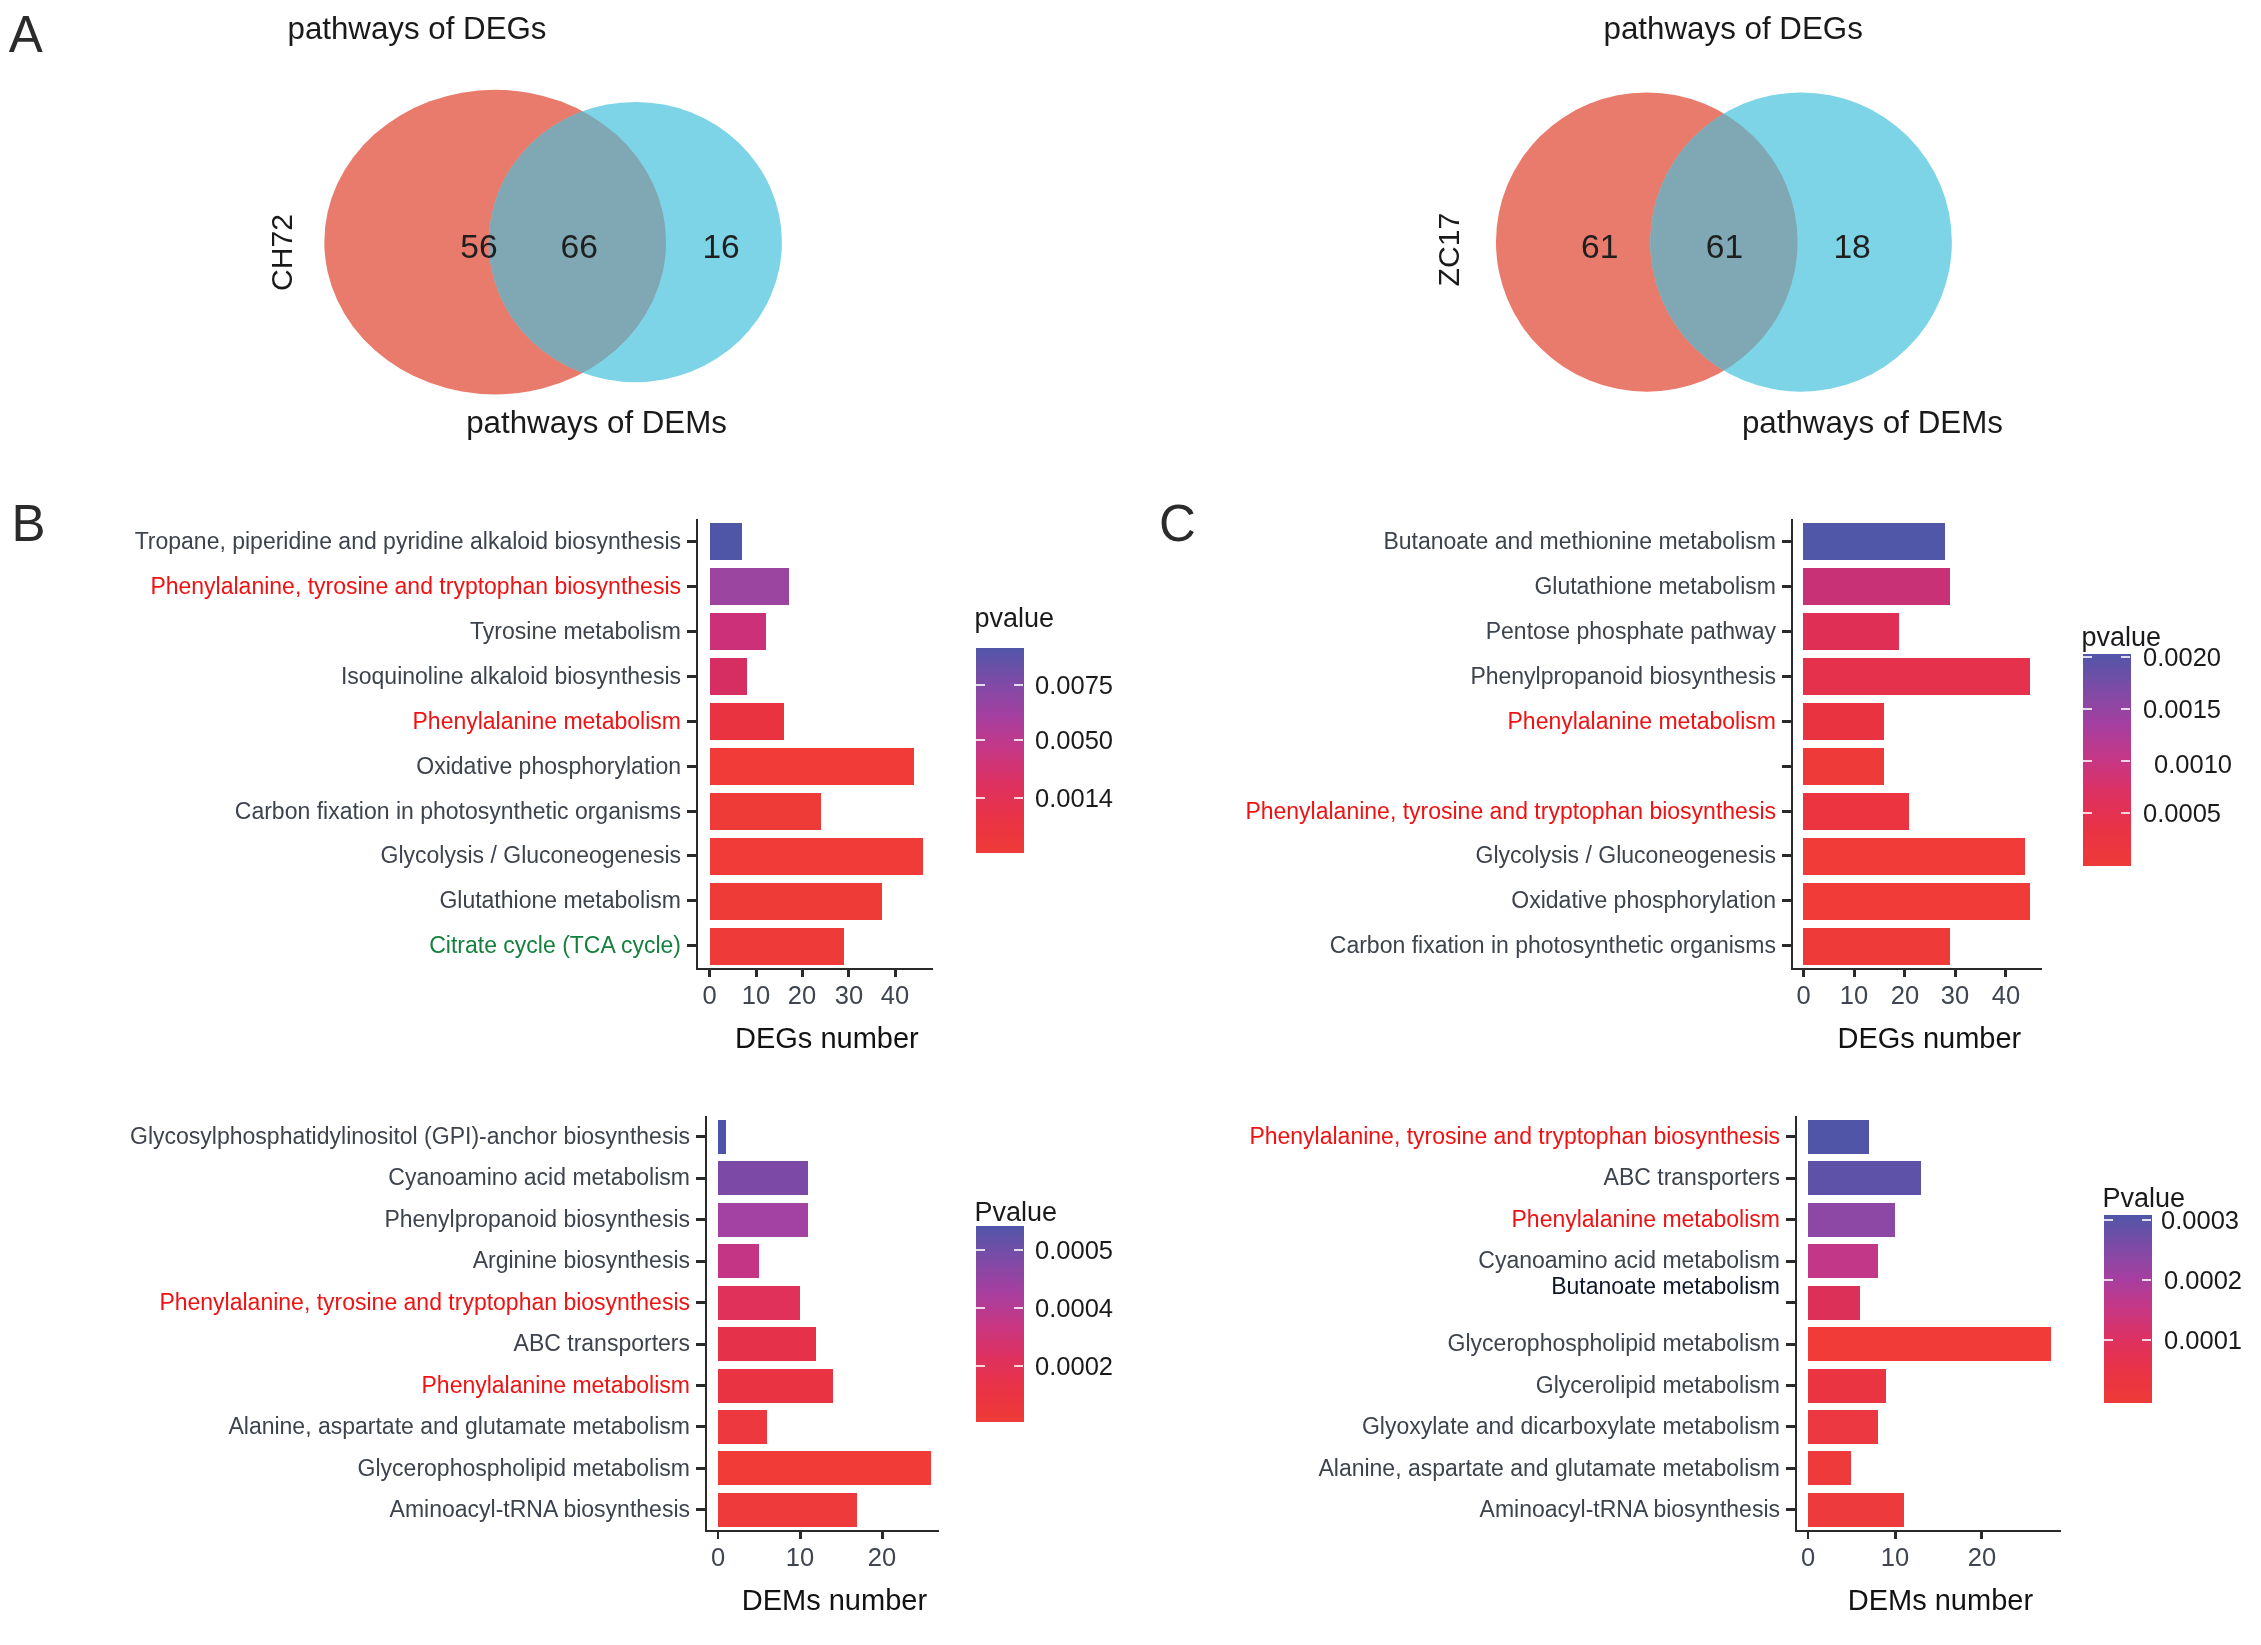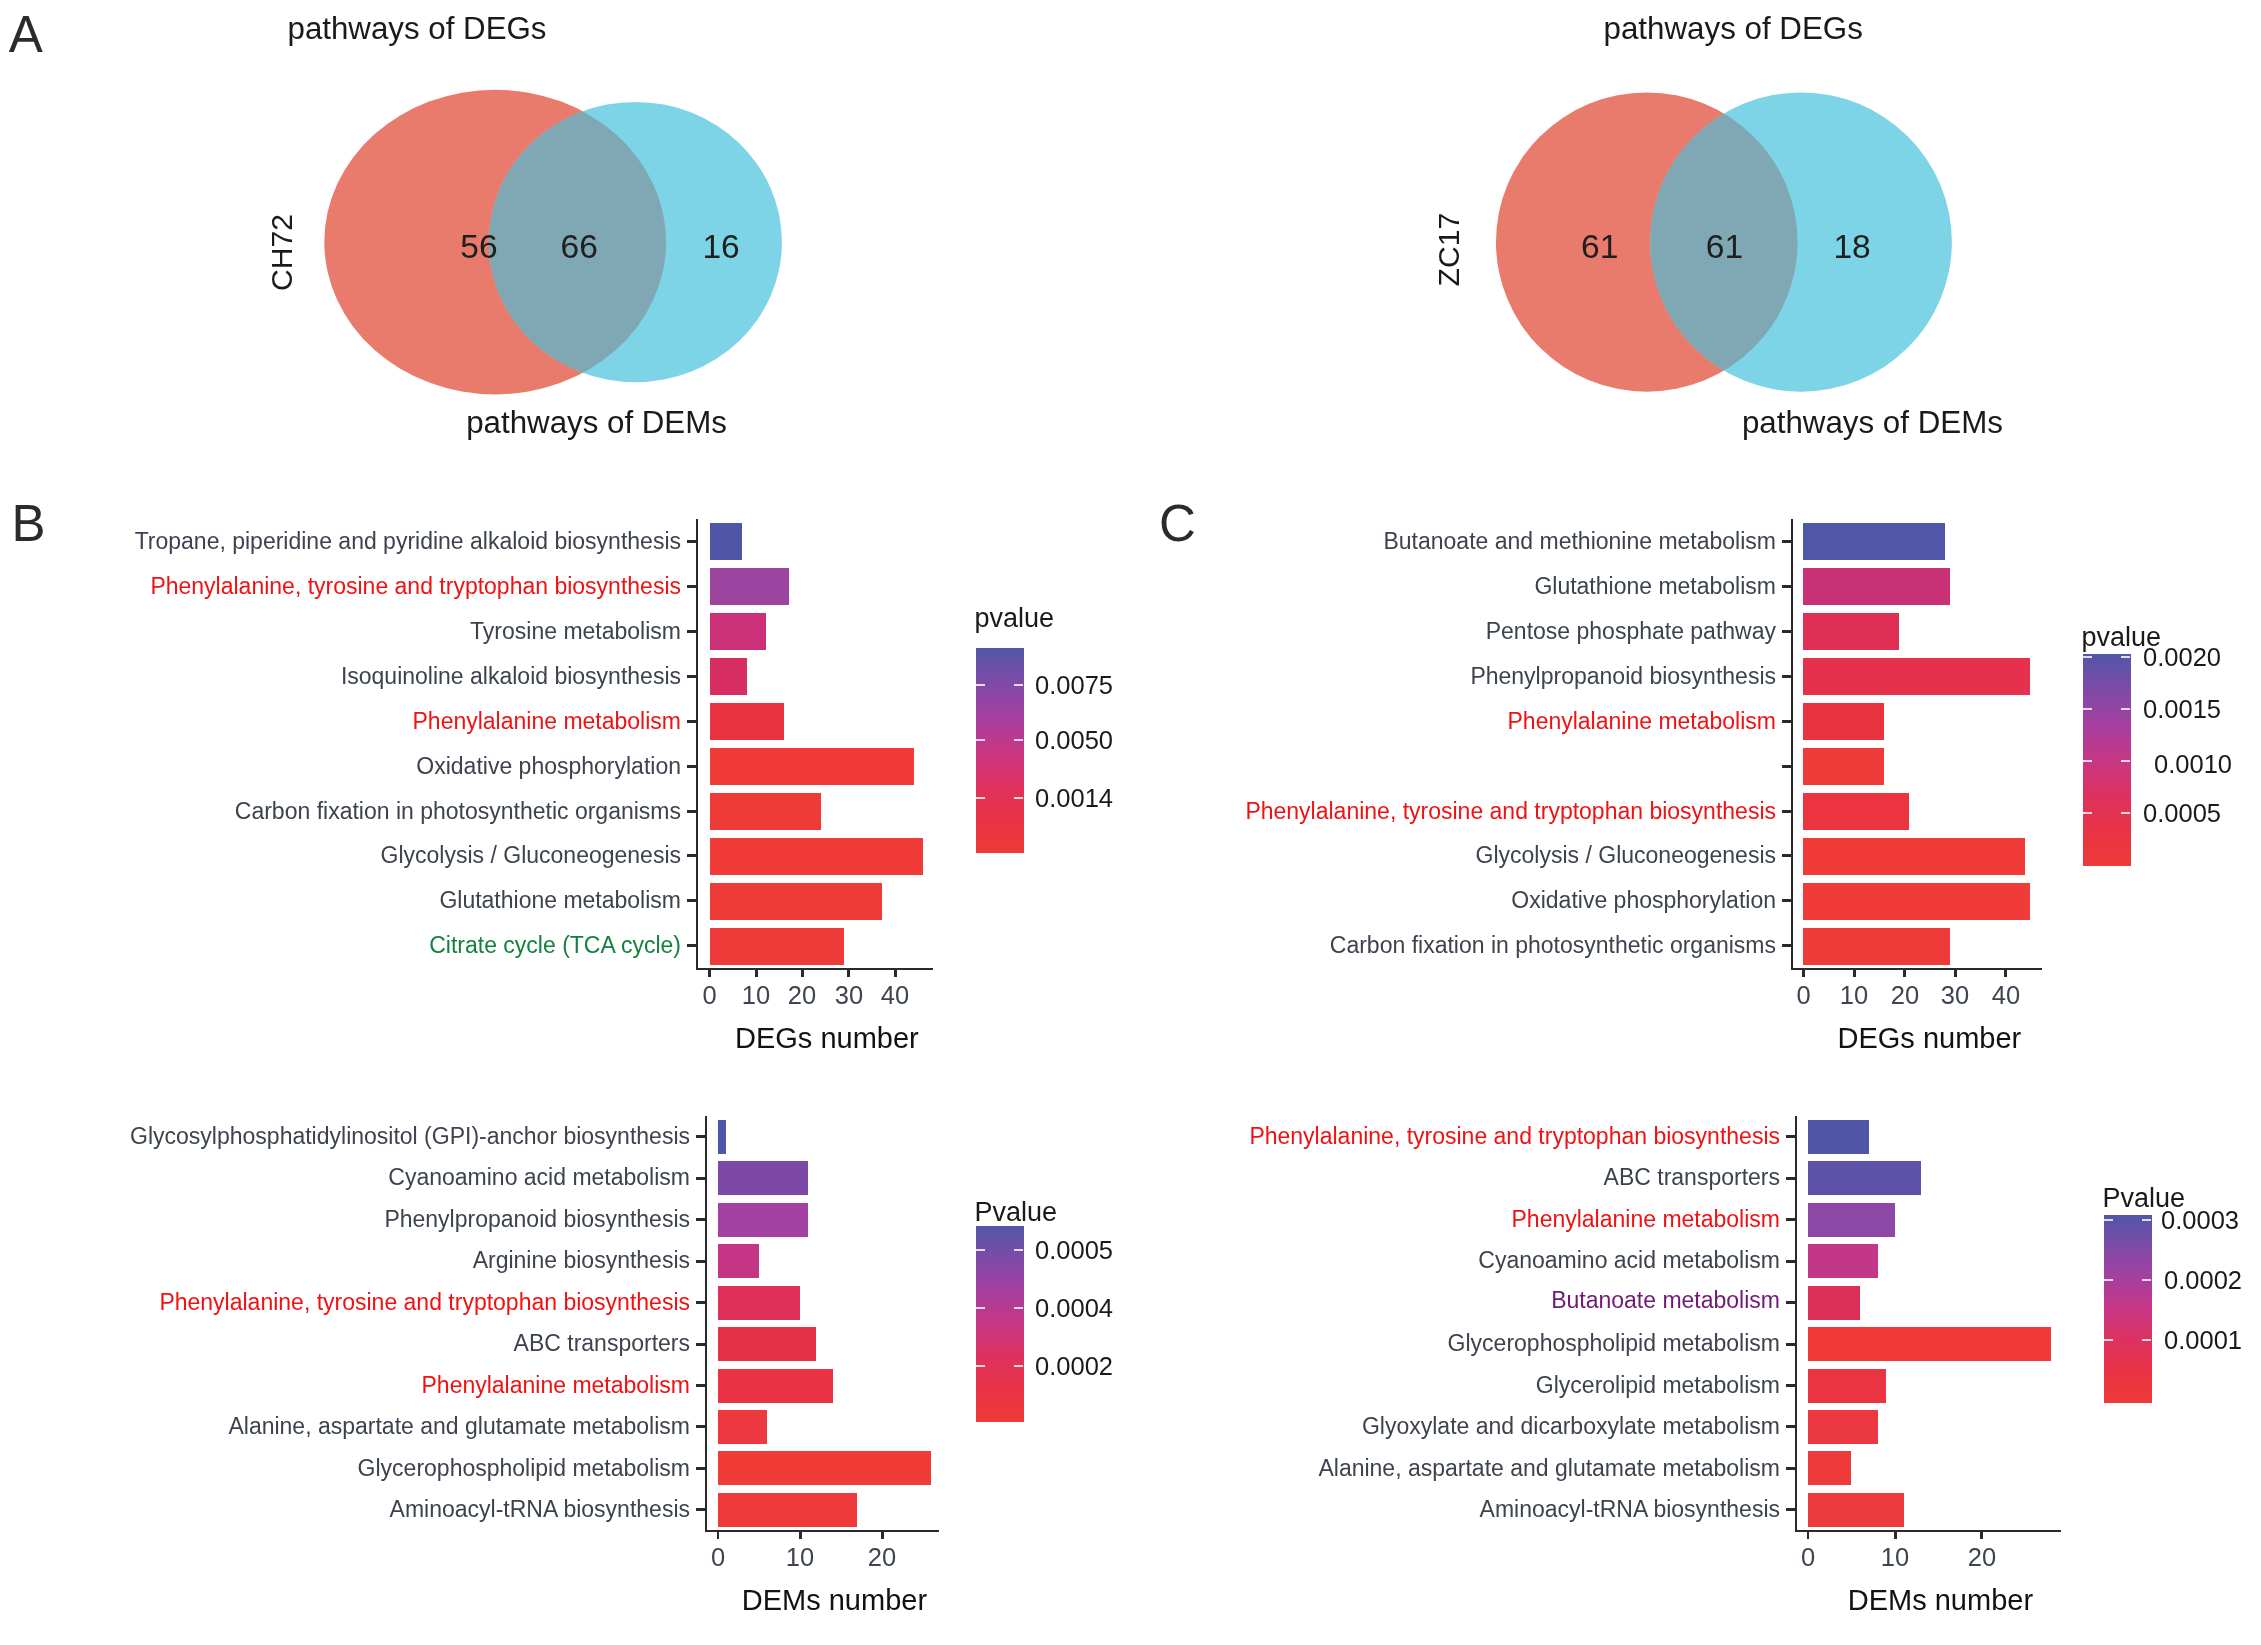--- a/index.html
+++ b/index.html
@@ -252,21 +252,21 @@
 <div class="chart" style="left: 1185px; top: 1116px;">
     <div class="cat-col" style="width: 610px; height: 414px;">
       <div class="cat-label" style="top: 0px; height: 41px; color: rgb(240, 17, 18);">Phenylalanine, tyrosine and tryptophan biosynthesis</div>
       <div class="cat-tick" style="top: 19px;"></div>
       <div class="cat-label" style="top: 41px; height: 41px; color: rgb(61, 67, 77);">ABC transporters</div>
       <div class="cat-tick" style="top: 61px;"></div>
       <div class="cat-label" style="top: 83px; height: 41px; color: rgb(240, 17, 18);">Phenylalanine metabolism</div>
       <div class="cat-tick" style="top: 102px;"></div>
       <div class="cat-label" style="top: 124px; height: 41px; color: rgb(61, 67, 77);">Cyanoamino acid metabolism</div>
       <div class="cat-tick" style="top: 144px;"></div>
-      <div class="cat-label" style="top: 164px; height: 41px; color: #701a75;">Butanoate metabolism</div>
+      <div class="cat-label" style="top: 150px; height: 41px; color: #0f172a;">Butanoate metabolism</div>
       <div class="cat-tick" style="top: 185px;"></div>
       <div class="cat-label" style="top: 207px; height: 41px; color: rgb(61, 67, 77);">Glycerophospholipid metabolism</div>
       <div class="cat-tick" style="top: 227px;"></div>
       <div class="cat-label" style="top: 249px; height: 41px; color: rgb(61, 67, 77);">Glycerolipid metabolism</div>
       <div class="cat-tick" style="top: 268px;"></div>
       <div class="cat-label" style="top: 290px; height: 41px; color: rgb(61, 67, 77);">Glyoxylate and dicarboxylate metabolism</div>
       <div class="cat-tick" style="top: 309px;"></div>
       <div class="cat-label" style="top: 332px; height: 41px; color: rgb(61, 67, 77);">Alanine, aspartate and glutamate metabolism</div>
       <div class="cat-tick" style="top: 351px;"></div>
       <div class="cat-label" style="top: 373px; height: 41px; color: rgb(61, 67, 77);">Aminoacyl-tRNA biosynthesis</div>

